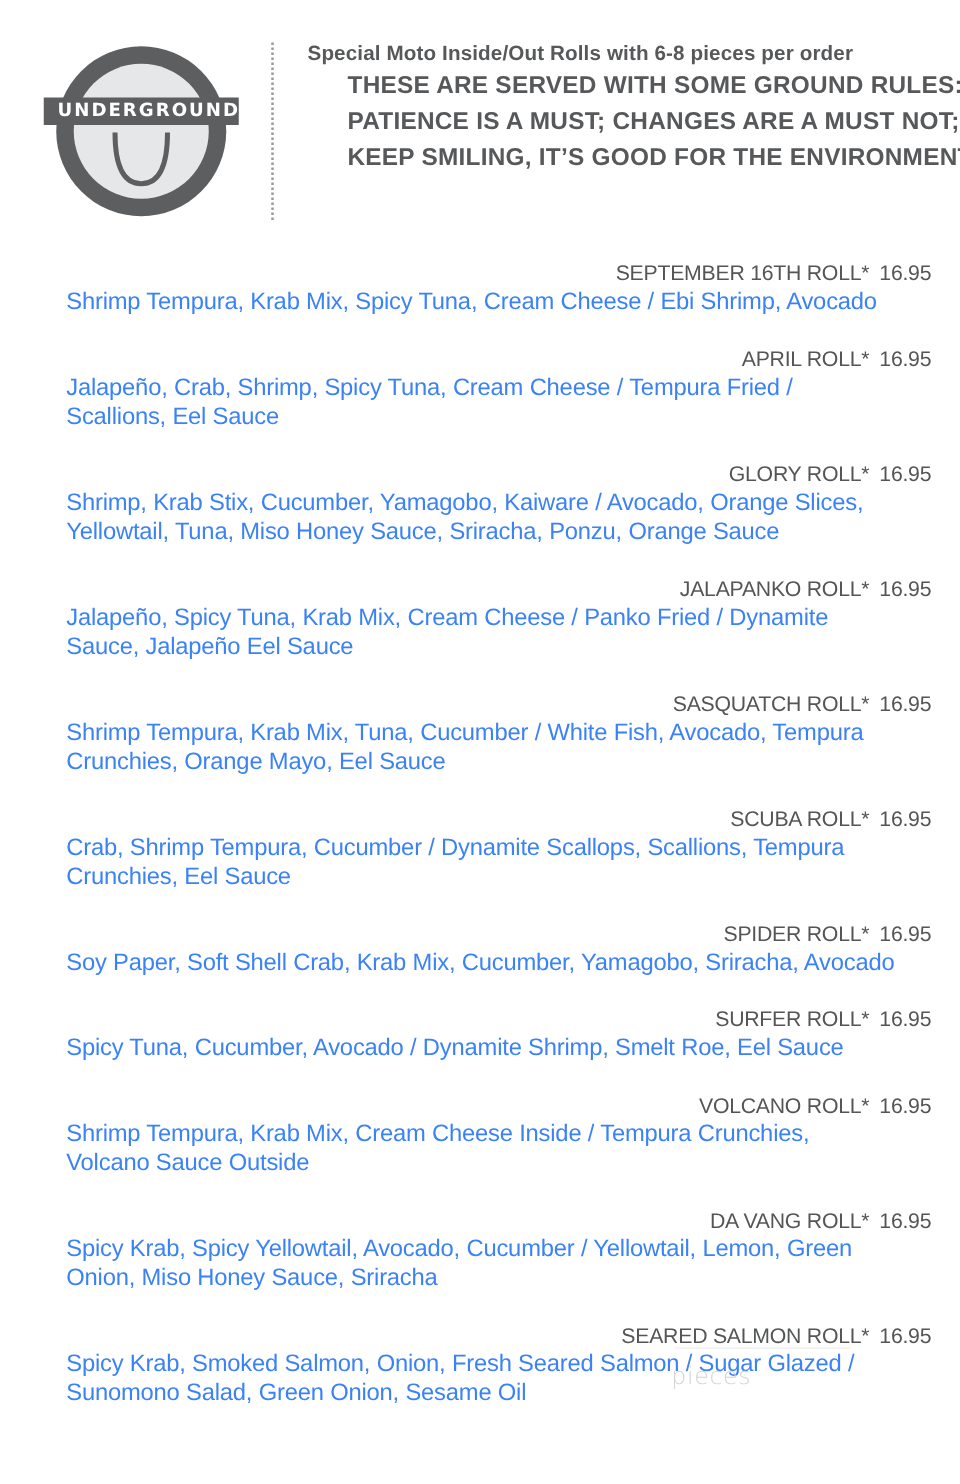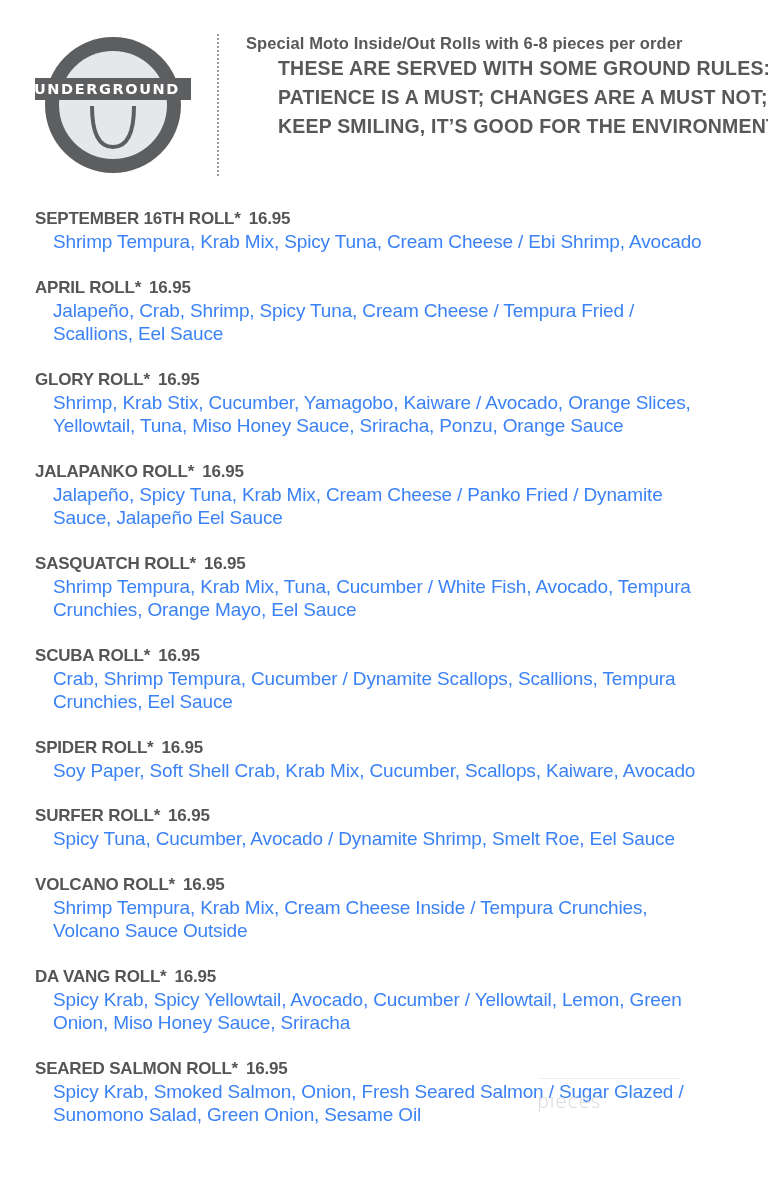--- a/index.html
+++ b/index.html
@@ -7,37 +7,37 @@
     width: 768px; height: 1187px; position: relative; overflow: hidden;
     font-family: "Liberation Sans", "DejaVu Sans", sans-serif; color: #545556;
   }
   .logo { position: absolute; left: 34px; top: 34px; width: 158px; height: 142px; }
   .divider { position: absolute; left: 217px; top: 34px; height: 142px; border-left: 2px dotted #9a9a9a; }
   .header { position: absolute; left: 246px; top: 32px; width: 500px; }
   .header .subtitle { font-weight: bold; font-size: 16.5px; line-height: 22px; color: #57585a; letter-spacing: 0.1px; white-space: nowrap; }
   .header .rule { font-weight: bold; font-size: 19.5px; line-height: 29px; color: #57585a; letter-spacing: 0.2px; white-space: nowrap; margin-left: 32px; }
   .menu { position: absolute; left: 35px; top: 207px; width: 710px; }
   .item { margin-bottom: 22px; }
-  .item-title { font-weight: bold; font-size: 17px; line-height: 23px; color: #545556; white-space: nowrap; letter-spacing: -0.2px; }
+  .item-title { font-weight: normal; font-size: 17px; line-height: 23px; color: #545556; white-space: nowrap; letter-spacing: -0.2px; text-align: right; }
   .item-title .price { margin-left: 8px; }
   .item-desc { padding-left: 18px; font-size: 19px; line-height: 23.5px; color: #3b82f6; letter-spacing: -0.15px; }
   .watermark { position: absolute; left: 537px; top: 1090px; font-size: 19px; color: #d4d4d4; font-family: "DejaVu Sans", sans-serif; font-weight: 200; letter-spacing: 0.5px; }
   .wm-line { position: absolute; left: 540px; top: 1078px; width: 140px; border-top: 1px solid #eeeeee; }
 </style>
 </head>
 <body>
 
 <div class="logo">
   <svg width="158" height="142" viewBox="0 0 158 142">
     <circle cx="79" cy="71" r="68" fill="#5d5e60"></circle>
     <circle cx="79" cy="71" r="54" fill="#e6e7e9"></circle>
     <rect x="1" y="44" width="156" height="22" fill="#5d5e60"></rect>
     <path d="M58 72 Q58 113 79 113 Q100 113 100 72" fill="none" stroke="#5d5e60" stroke-width="4"></path>
   </svg>
-  <div style="position:absolute;left:0;top:44px;width:158px;height:22px;line-height:22px;text-align:left;color:#ffffff;font-weight:bold;font-size:14.5px;letter-spacing:1.6px;font-family:'DejaVu Sans',sans-serif;">UNDERGROUND</div>
+  <div style="position:absolute;left:0;top:44px;width:158px;height:22px;line-height:22px;text-align:right;color:#ffffff;font-weight:bold;font-size:14.5px;letter-spacing:1.6px;font-family:'DejaVu Sans',sans-serif;">UNDERGROUND</div>
 </div>
 
 <div class="divider"></div>
 
 <div class="header">
   <div class="subtitle">Special Moto Inside/Out Rolls with 6-8 pieces per order</div>
   <div class="rule">THESE ARE SERVED WITH SOME GROUND RULES:</div>
   <div class="rule">PATIENCE IS A MUST; CHANGES ARE A MUST NOT;</div>
   <div class="rule">KEEP SMILING, IT’S GOOD FOR THE ENVIRONMENT</div>
 </div>
@@ -62,21 +62,21 @@
   <div class="item">
     <div class="item-title"><span>SASQUATCH ROLL*</span><span class="price">16.95</span></div>
     <div class="item-desc">Shrimp Tempura, Krab Mix, Tuna, Cucumber / White Fish, Avocado, Tempura Crunchies, Orange Mayo, Eel Sauce</div>
   </div>
   <div class="item">
     <div class="item-title"><span>SCUBA ROLL*</span><span class="price">16.95</span></div>
     <div class="item-desc" style="width:660px">Crab, Shrimp Tempura, Cucumber / Dynamite Scallops, Scallions, Tempura Crunchies, Eel Sauce</div>
   </div>
   <div class="item">
     <div class="item-title"><span>SPIDER ROLL*</span><span class="price">16.95</span></div>
-    <div class="item-desc">Soy Paper, Soft Shell Crab, Krab Mix, Cucumber, Scallops, Kaiware, Avocado</div>
+    <div class="item-desc">Soy Paper, Soft Shell Crab, Krab Mix, Cucumber, Yamagobo, Sriracha, Avocado</div>
   </div>
   <div class="item">
     <div class="item-title"><span>SURFER ROLL*</span><span class="price">16.95</span></div>
     <div class="item-desc">Spicy Tuna, Cucumber, Avocado / Dynamite Shrimp, Smelt Roe, Eel Sauce</div>
   </div>
   <div class="item">
     <div class="item-title"><span>VOLCANO ROLL*</span><span class="price">16.95</span></div>
     <div class="item-desc" style="width:640px">Shrimp Tempura, Krab Mix, Cream Cheese Inside / Tempura Crunchies, Volcano Sauce Outside</div>
   </div>
   <div class="item">

